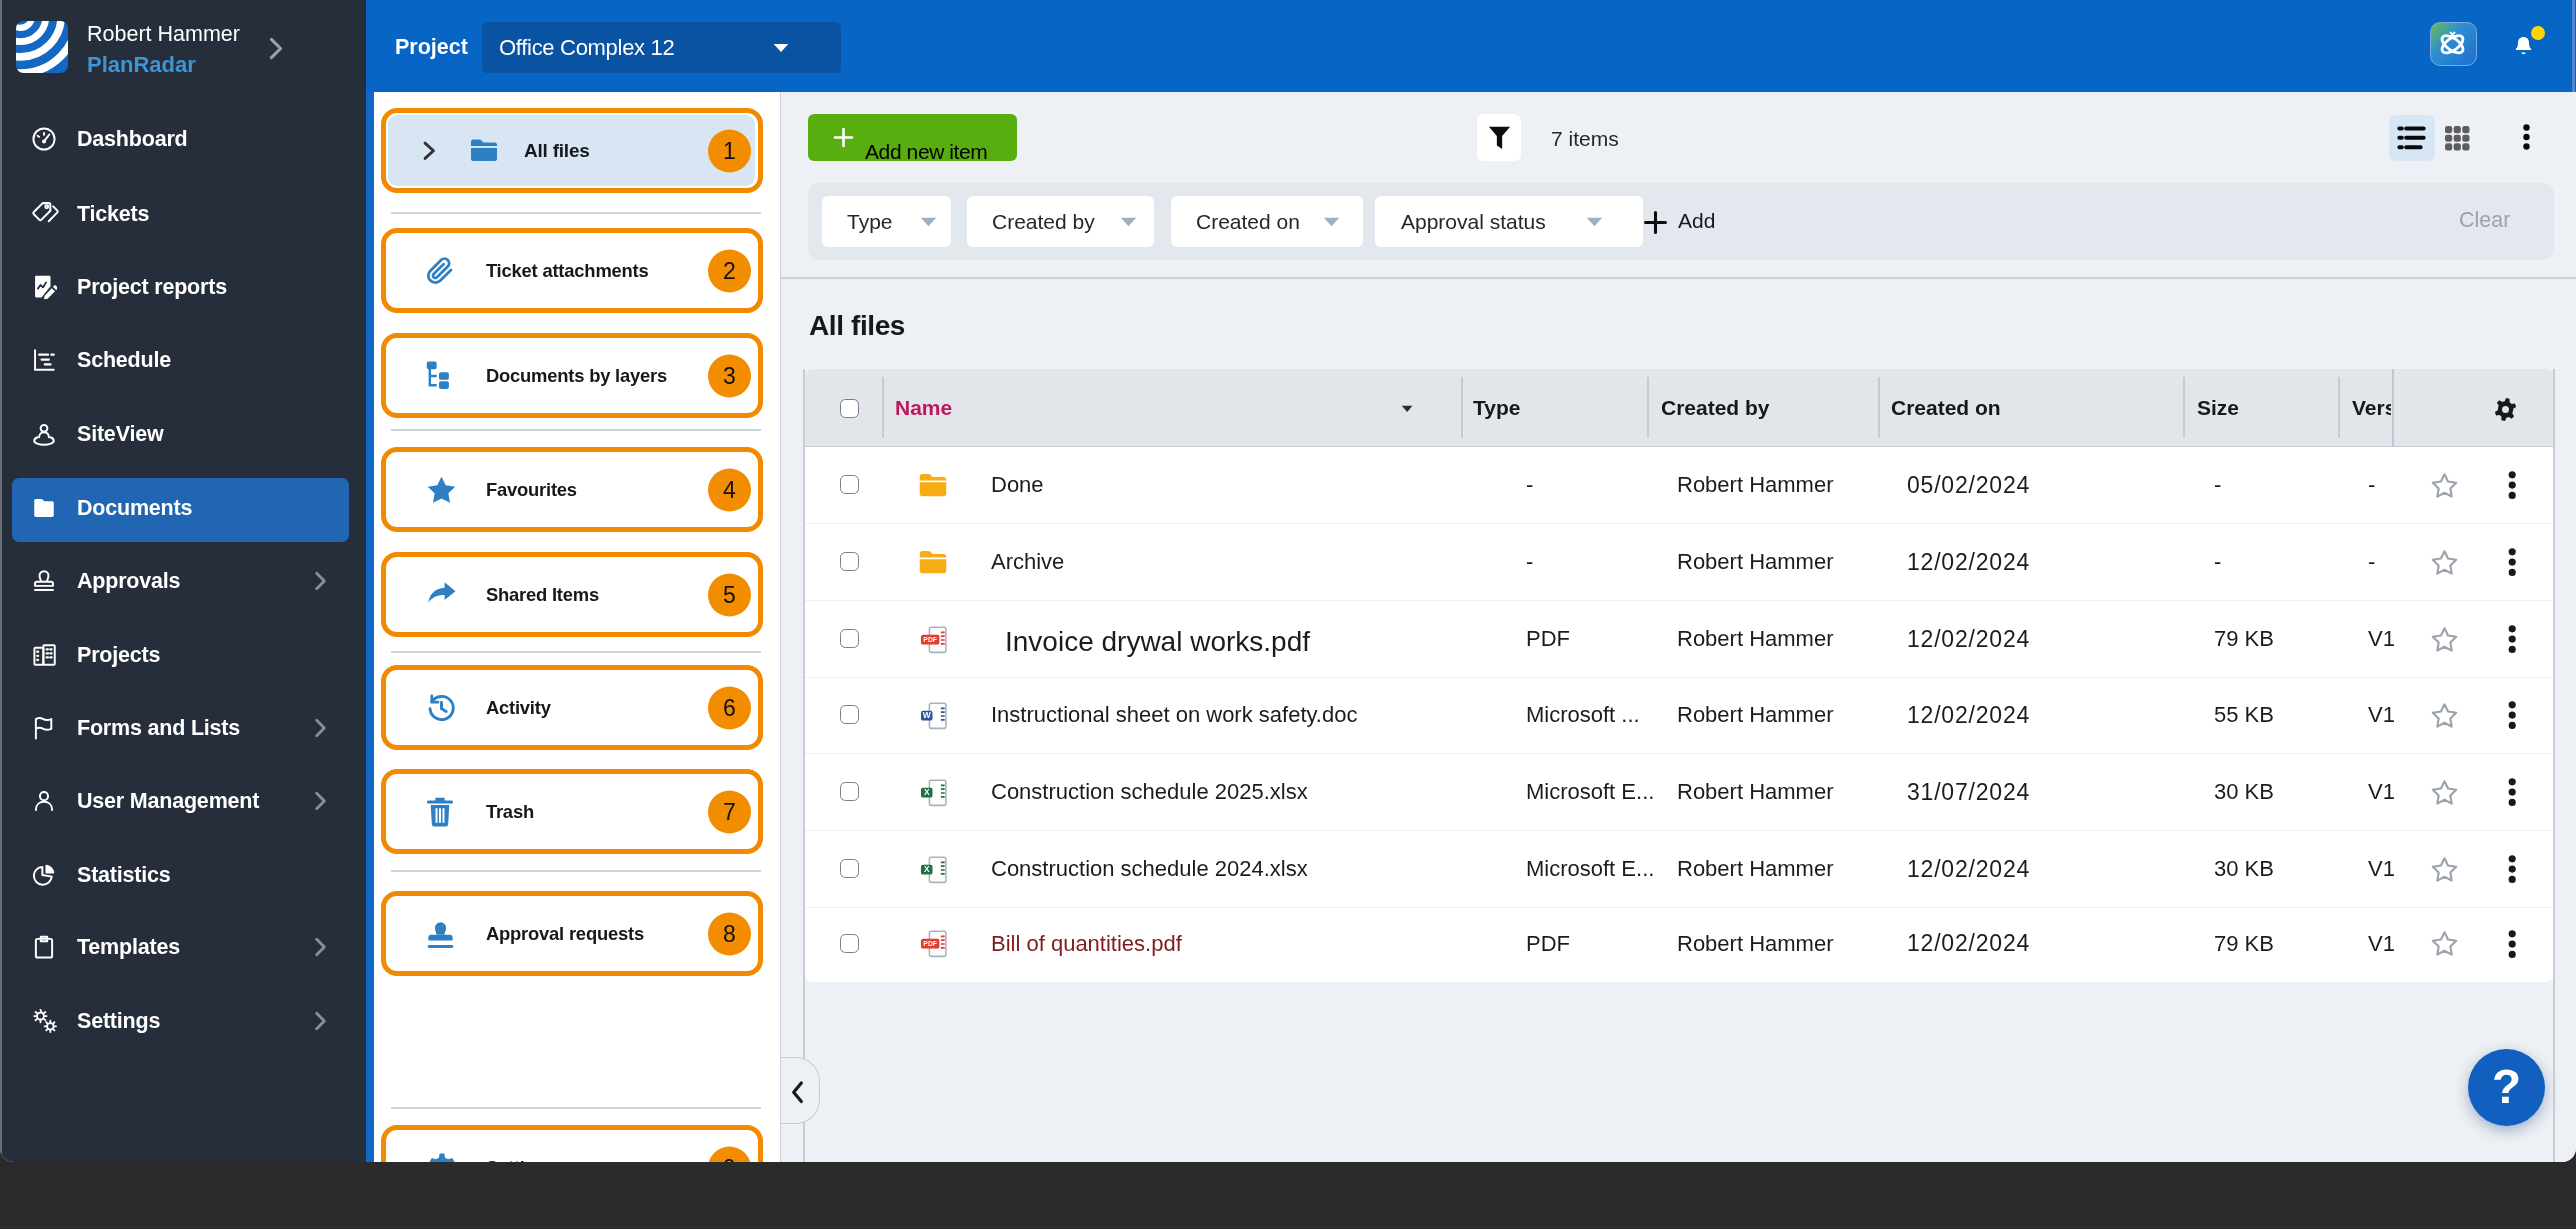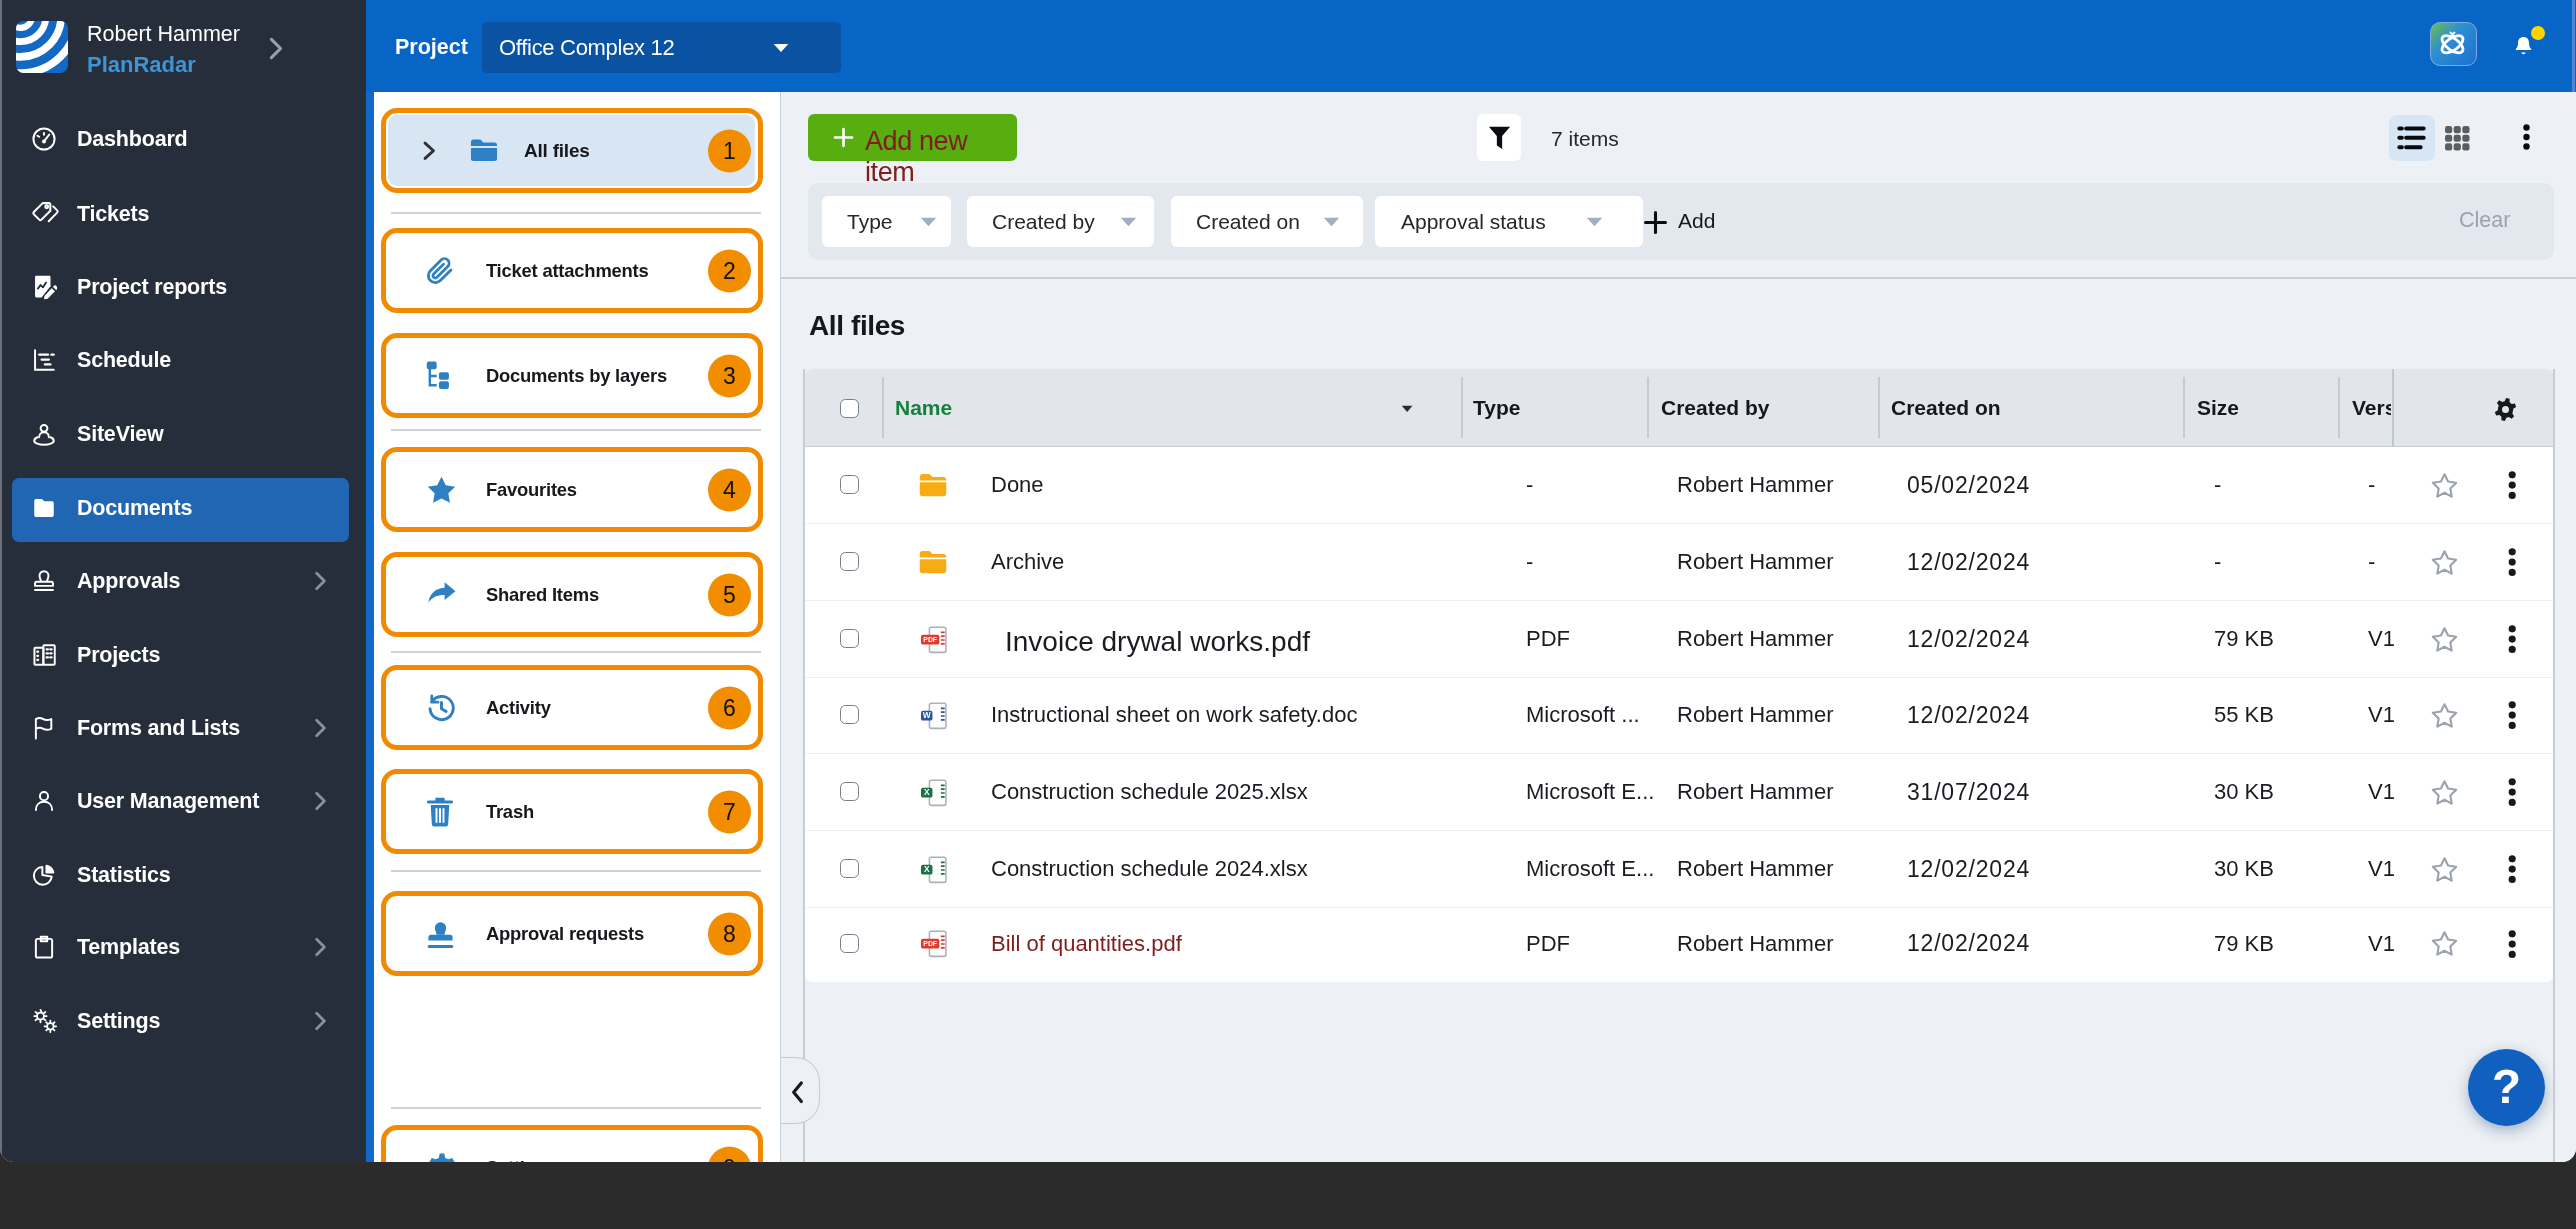--- a/index.html
+++ b/index.html
@@ -356,21 +356,21 @@
   </div>
 </div>
 
 <div id="main">
   <div class="abs" style="left:22px;top:277px;width:1.5px;height:835px;background:#c6cdd5;"></div>
 
   <div class="abs" style="left:27px;top:22px;width:209px;height:47px;border-radius:6.1px;background:#58ae0e;">
     <svg class="abs" style="left:25px;top:13px;" width="21" height="21" viewBox="0 0 32 32">
           <path d="M16,3 L16,29 M3,16 L29,16" stroke="#fff" stroke-width="4" stroke-linecap="round"></path>
         </svg>
-    <div class="abs" style="left:57px;top:12px;font-size:27px;letter-spacing:-0.4px;color:#7f1d1d;">Add new item</div>
+    <div class="abs" style="left:57px;top:26px;font-size:21px;letter-spacing:-0.4px;color:#000000;">Add new item</div>
   </div>
   <div class="abs" style="left:696px;top:22px;width:44px;height:47px;border-radius:6.1px;background:#fff;">
     <svg class="abs" style="left:10px;top:10.7px;" width="25" height="26" viewBox="0 0 33 34">
           <path d="M2.5,2 L30.5,2 L20,14.5 L20,31.5 L13,27 L13,14.5 Z" fill="#0b0d10"></path>
         </svg>
   </div>
   <div class="abs" style="left:770px;top:35px;font-size:21px;color:#24272b;">7 items</div>
   <div class="abs" style="left:1608px;top:23px;width:46px;height:46px;border-radius:7.7px;background:#d7e6f5;">
     <svg class="abs" style="left:8.4px;top:10px;" width="29" height="26" viewBox="0 0 38 34">
           <g stroke="#07090c" stroke-width="5.2" stroke-linecap="round">
@@ -436,21 +436,21 @@
 <div class="abs" style="left:24px;top:277px;width:1749px;height:613px;background:#fff;border-radius:7.7px;overflow:hidden;">
   <div class="abs" style="left:0;top:0;width:1749px;height:78px;background:#e2e6eb;border-bottom:1.5px solid #c6cdd5;">
     <div class="abs" style="left:35px;top:30px;width:19px;height:19px;border-radius:5.4px;border:1.9px solid #757e8a;background:#fff;"></div>
     <div class="abs" style="left:77px;top:8.4px;width:1.5px;height:61px;background:#c3cbd4;"></div>
     <div class="abs" style="left:656px;top:8.4px;width:1.5px;height:61px;background:#c3cbd4;"></div>
     <div class="abs" style="left:842px;top:8.4px;width:1.5px;height:61px;background:#c3cbd4;"></div>
     <div class="abs" style="left:1073px;top:8.4px;width:1.5px;height:61px;background:#c3cbd4;"></div>
     <div class="abs" style="left:1378px;top:8.4px;width:1.5px;height:61px;background:#c3cbd4;"></div>
     <div class="abs" style="left:1533px;top:8.4px;width:1.5px;height:61px;background:#c3cbd4;"></div>
     <div class="abs" style="left:1587px;top:0px;width:1.5px;height:78px;background:#bfc7d1;"></div>
-    <div class="abs" style="left:90px;top:27px;font-size:21px;font-weight:bold;color:#15803d;white-space:nowrap;">Name</div>
+    <div class="abs" style="left:90px;top:27px;font-size:21px;font-weight:bold;color:#be185d;white-space:nowrap;">Name</div>
     <div class="abs" style="left:668px;top:27px;font-size:21px;font-weight:bold;color:#15181c;white-space:nowrap;">Type</div>
     <div class="abs" style="left:856px;top:27px;font-size:21px;font-weight:bold;color:#15181c;white-space:nowrap;">Created by</div>
     <div class="abs" style="left:1086px;top:27px;font-size:21px;font-weight:bold;color:#15181c;white-space:nowrap;">Created on</div>
     <div class="abs" style="left:1392px;top:27px;font-size:21px;font-weight:bold;color:#15181c;white-space:nowrap;">Size</div>
     <div class="abs" style="left:1547px;top:27px;width:39px;overflow:hidden;font-size:21px;font-weight:bold;color:#15181c;white-space:nowrap;">Version</div>
     <svg class="abs" style="left:596px;top:36px;" width="12.3" height="7.7" viewBox="0 0 16 10">
             <path d="M1,1 L15,1 L8,9 Z" fill="#2a2d31"></path>
           </svg>
     <svg class="abs" style="left:1688px;top:28px;" width="25" height="25" viewBox="0 0 40 40">
             <path d="M17.1,2 L22.9,2 L24,7.4 C25.3,7.8 26.5,8.4 27.6,9.2 L32.8,7.4 L35.7,12.4 L31.8,16.3 C32,17 32.1,17.7 32.1,18.5 L32.1,21.5 C32.1,22.3 32,23 31.8,23.7 L35.7,27.6 L32.8,32.6 L27.6,30.8 C26.5,31.6 25.3,32.2 24,32.6 L22.9,38 L17.1,38 L16,32.6 C14.7,32.2 13.5,31.6 12.4,30.8 L7.2,32.6 L4.3,27.6 L8.2,23.7 C8,23 7.9,22.3 7.9,21.5 L7.9,18.5 C7.9,17.7 8,17 8.2,16.3 L4.3,12.4 L7.2,7.4 L12.4,9.2 C13.5,8.4 14.7,7.8 16,7.4 Z" fill="#17191c" transform="rotate(12 20 20)"></path>

